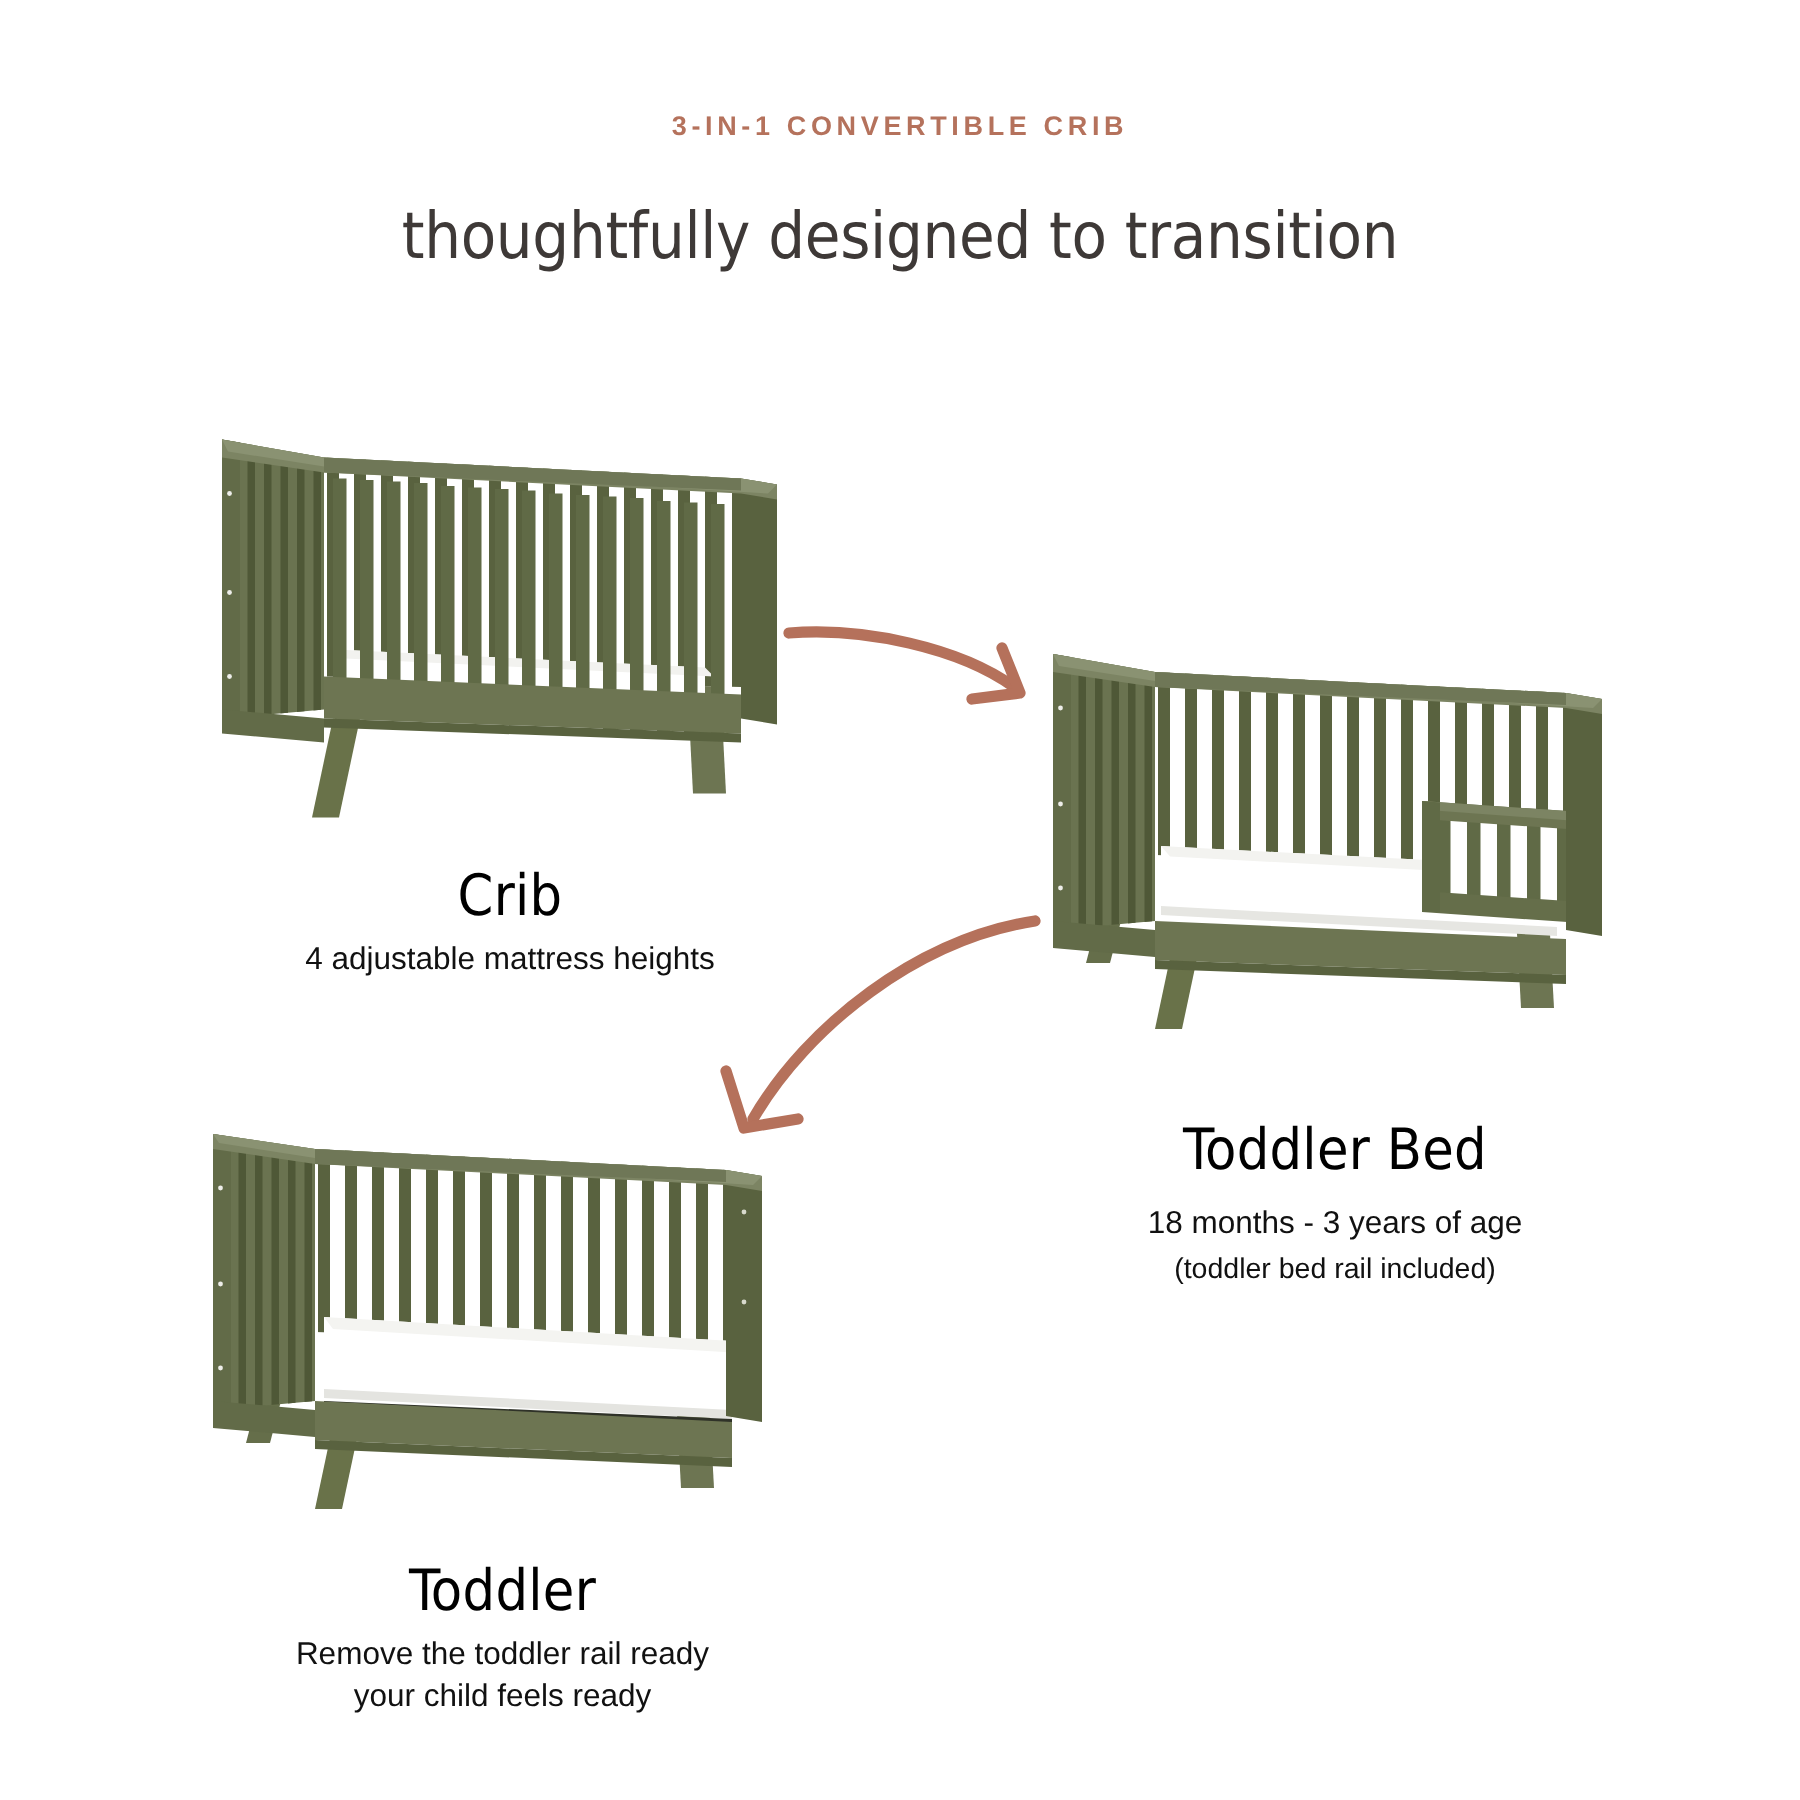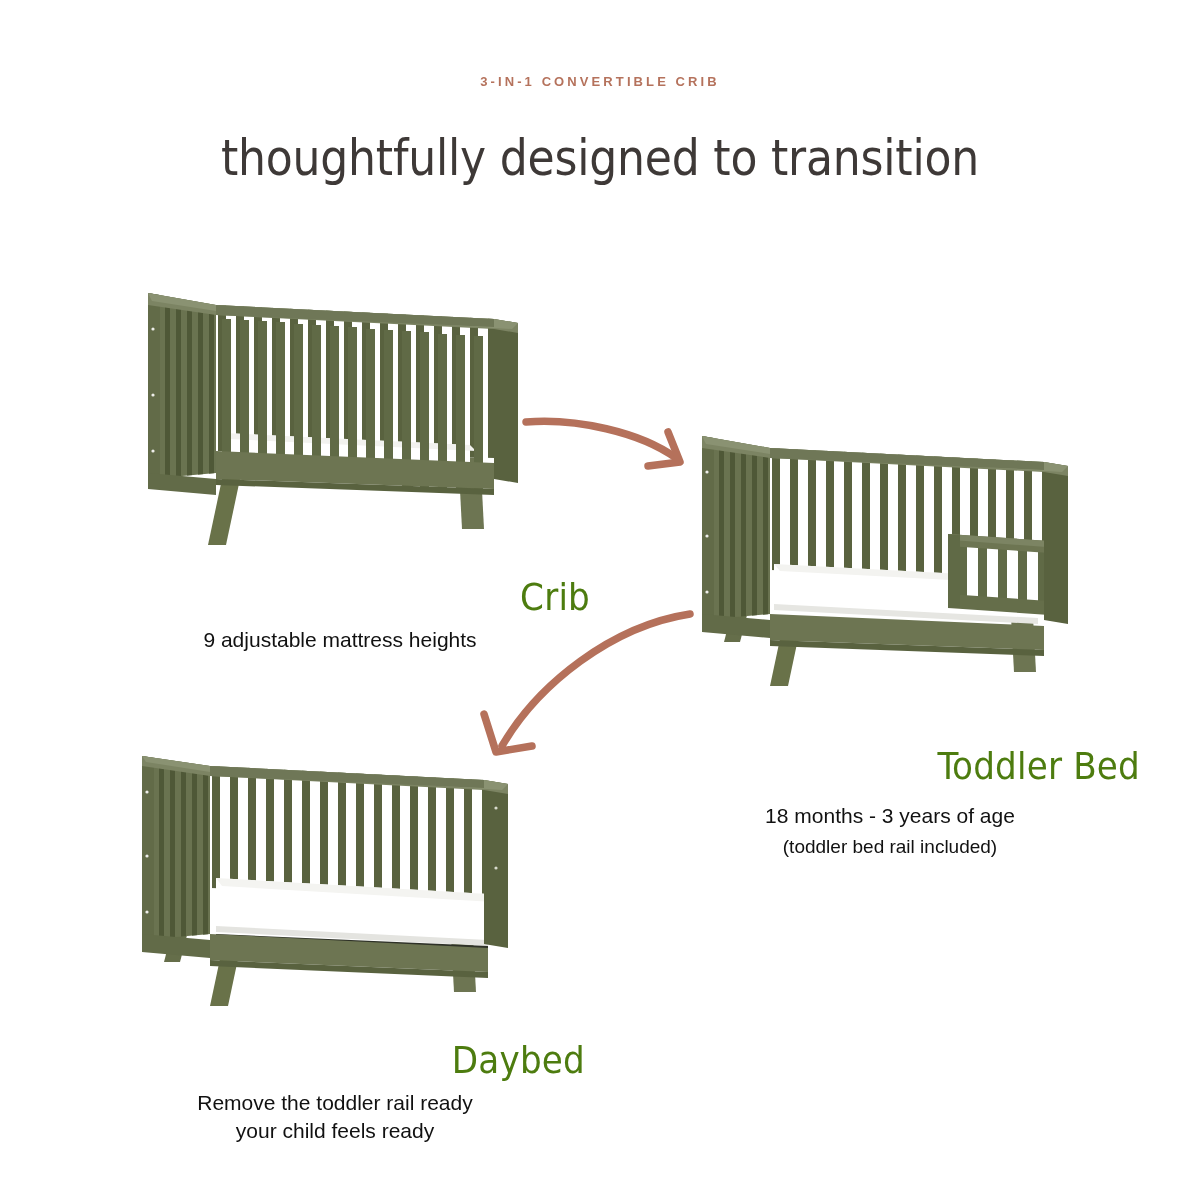--- a/index.html
+++ b/index.html
@@ -9,43 +9,43 @@
     font-family:"Liberation Sans", sans-serif;
     position:relative;
     overflow:hidden;
     -webkit-font-smoothing:antialiased;
   }
 
   
   #eyebrow {
     position:absolute; top:74px; left:0; width:1200px;
     text-align:center;
-    font-size:13px;
+    font-size:18px;
     letter-spacing:3.1px;
     font-weight:700;
     color:#b5725c;
     font-family:"Liberation Sans", sans-serif;
   }
   #headline {
     position:absolute; top:128px; left:0; width:1200px;
     text-align:center;
-    font-size:49px;
+    font-size:43px;
     line-height:61px;
     color:#3e3937;
     font-weight:400;
     font-family:"DejaVu Sans Condensed","Liberation Sans", sans-serif;
     letter-spacing:-0.2px;
   }
   #headline .l2 { display:block; }
 
   
   .sect-title {
     position:absolute;
-    text-align:right;
-    color:#4d7c0f;
+    text-align:center;
+    color:#000000;
     font-weight:400;
     font-size:38px;
     font-family:"DejaVu Sans Condensed","Liberation Sans", sans-serif;
     letter-spacing:0.2px;
   }
   .sect-desc {
     position:absolute;
     text-align:center;
     color:#111111;
     font-size:21px;
@@ -173,21 +173,21 @@
     <polygon points="76,22 354,36 354,44 76,32" fill="#6f7757"></polygon>
 
     <polygon points="76,168 354,180 354,206 76,196" fill="#6d7552"></polygon>
     <polygon points="76,196 354,206 354,212 76,202" fill="#59623f"></polygon>
     <polygon points="8,190 76,196 76,212 8,206" fill="#626b48"></polygon>
   </svg>
 </div>
 
 <div class="sect-title" id="crib-title">Crib</div>
 <div class="sect-desc" id="crib-desc">
-  <span>9 adjustable mattress heights</span><br>
+  <span>4 adjustable mattress heights</span><br>
 </div>
 
 <div class="arrow" id="arrow-1">
   <svg viewBox="0 0 190 86" xmlns="http://www.w3.org/2000/svg">
     <path d="M8,20 C58,16 122,30 158,56" stroke="#b5715b" stroke-width="7.5" fill="none" stroke-linecap="round"></path>
     <path d="M150,30 L162,60 L130,64" stroke="#b5715b" stroke-width="7.5" fill="none" stroke-linecap="round" stroke-linejoin="round"></path>
   </svg>
 </div>
 
 <div class="illus" id="illus-toddler">
@@ -361,17 +361,17 @@
     <polygon points="10,8 78,18 352,32 376,36 376,46 352,42 78,28 10,18" fill="#7c8463"></polygon>
     <polygon points="10,8 78,18 352,32 376,36 370,42 78,24 14,14" fill="#8a9272"></polygon>
     <polygon points="78,18 352,32 352,40 78,28" fill="#6f7757"></polygon>
 
     <polygon points="78,186 356,200 356,224 78,212" fill="#6d7552"></polygon>
     <polygon points="78,212 356,224 356,230 78,218" fill="#59623f"></polygon>
     <polygon points="10,186 78,192 78,210 10,204" fill="#626b48"></polygon>
   </svg>
 </div>
 
-<div class="sect-title" id="daybed-title">Daybed</div>
+<div class="sect-title" id="daybed-title">Toddler</div>
 <div class="sect-desc" id="daybed-desc">
   <span>Remove the toddler rail ready</span><br>
   <span>your child feels ready</span>
 </div>
 
 </body></html>

